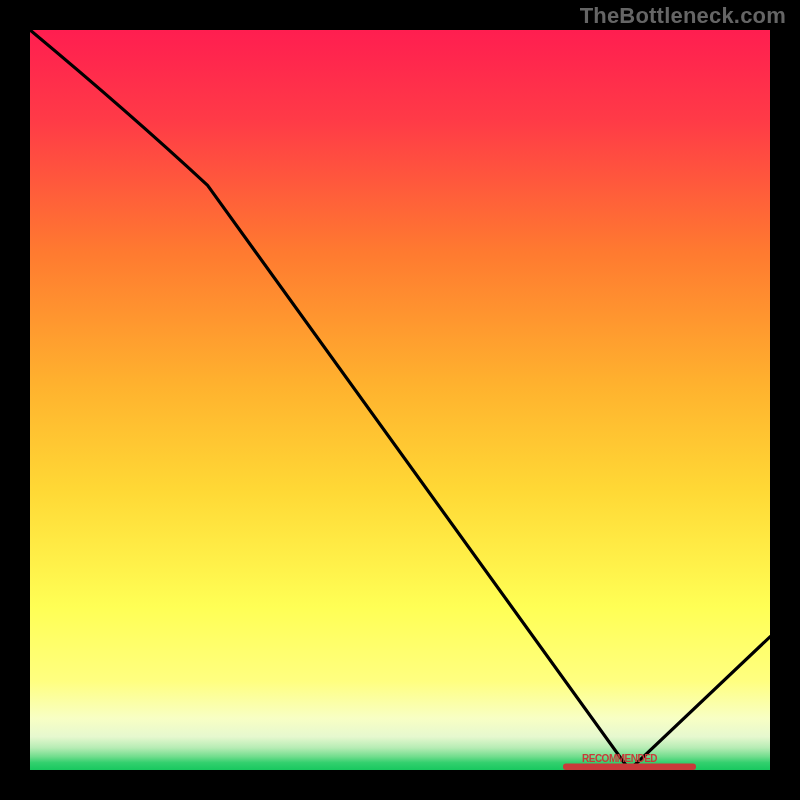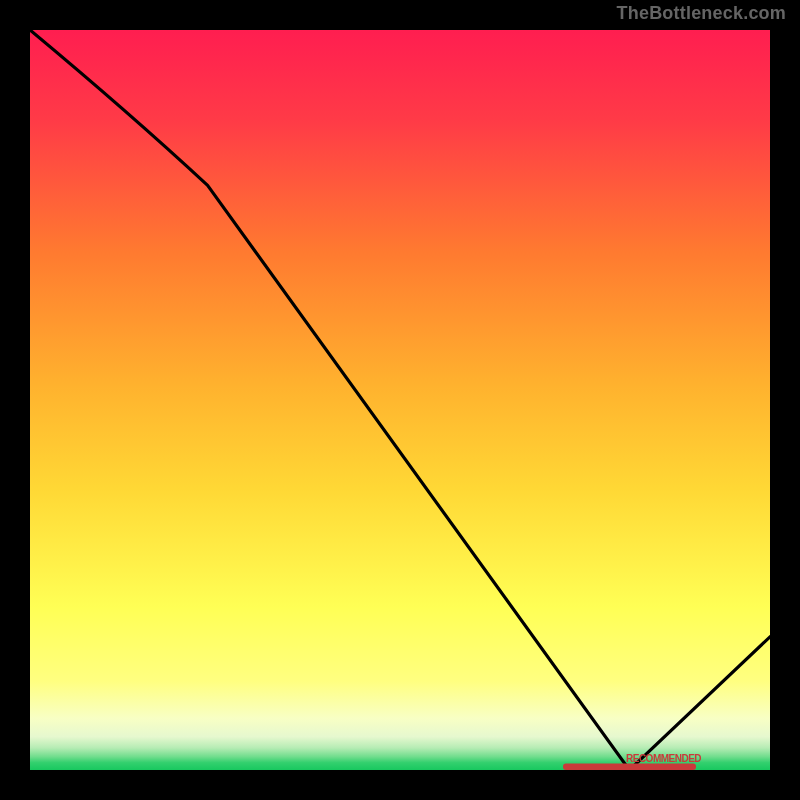--- a/index.html
+++ b/index.html
@@ -8,42 +8,41 @@
     position: relative;
     width: 800px;
     height: 800px;
     background: #000;
   }
   .attribution {
     position: absolute;
     top: 3px;
     right: 14px;
     font-family: Arial, Helvetica, sans-serif;
-    font-size: 18px;
+    font-size: 22px;
     font-weight: 600;
     color: #656565;
     letter-spacing: 0.2px;
   }
   .plot {
     position: absolute;
     left: 30px;
     top: 30px;
     width: 740px;
     height: 740px;
   }
   .plot svg { display: block; }
   .marker-label {
     position: absolute;
     font-family: Arial, Helvetica, sans-serif;
     font-size: 10px;
     font-weight: 700;
     color: #c93a3a;
     letter-spacing: -0.5px;
     white-space: nowrap;
-    margin-left: 44px;
   }
 </style>
 </head>
 <body>
 
 <div class="outer">
 
   <div class="attribution">TheBottleneck.com</div>
 
   <div class="plot">

